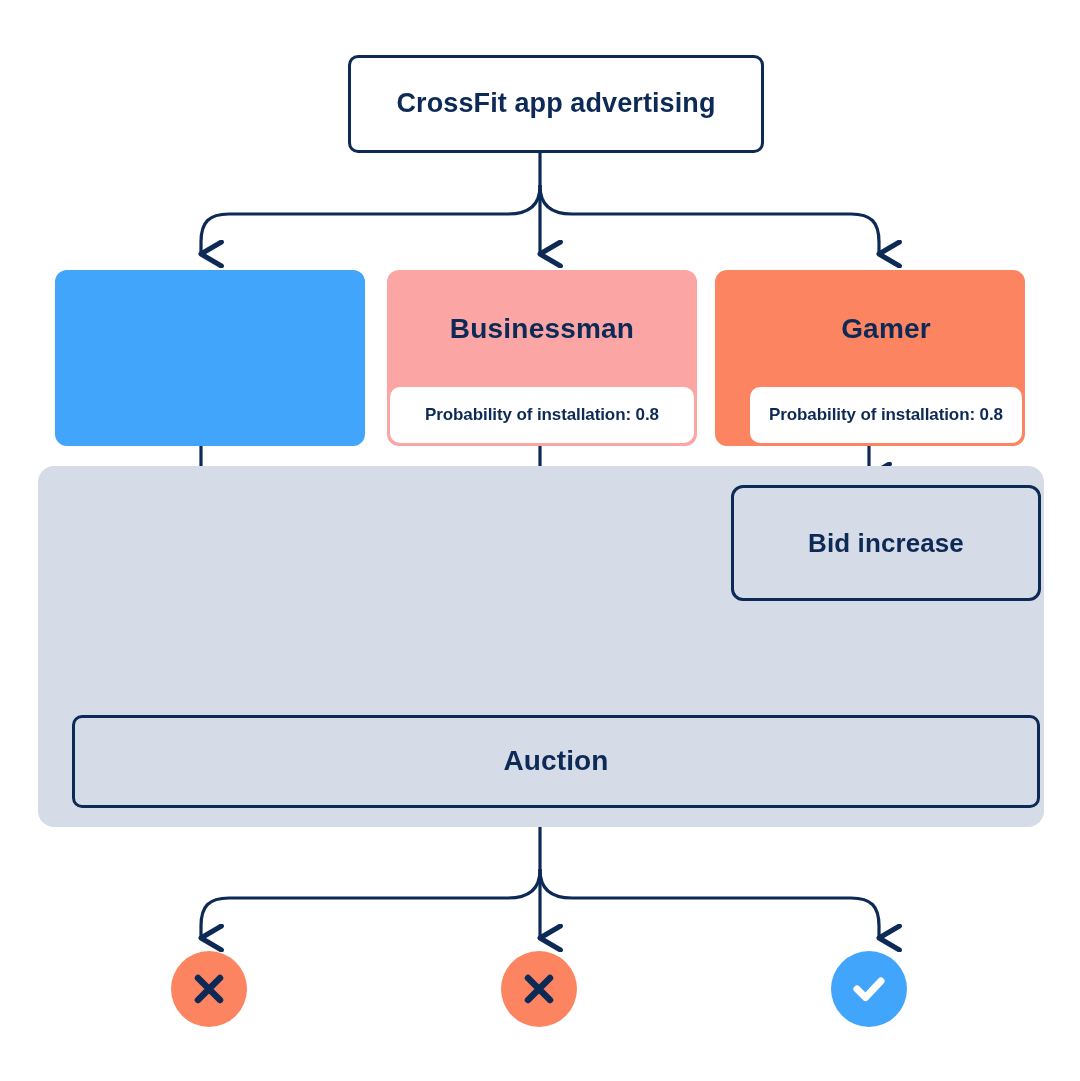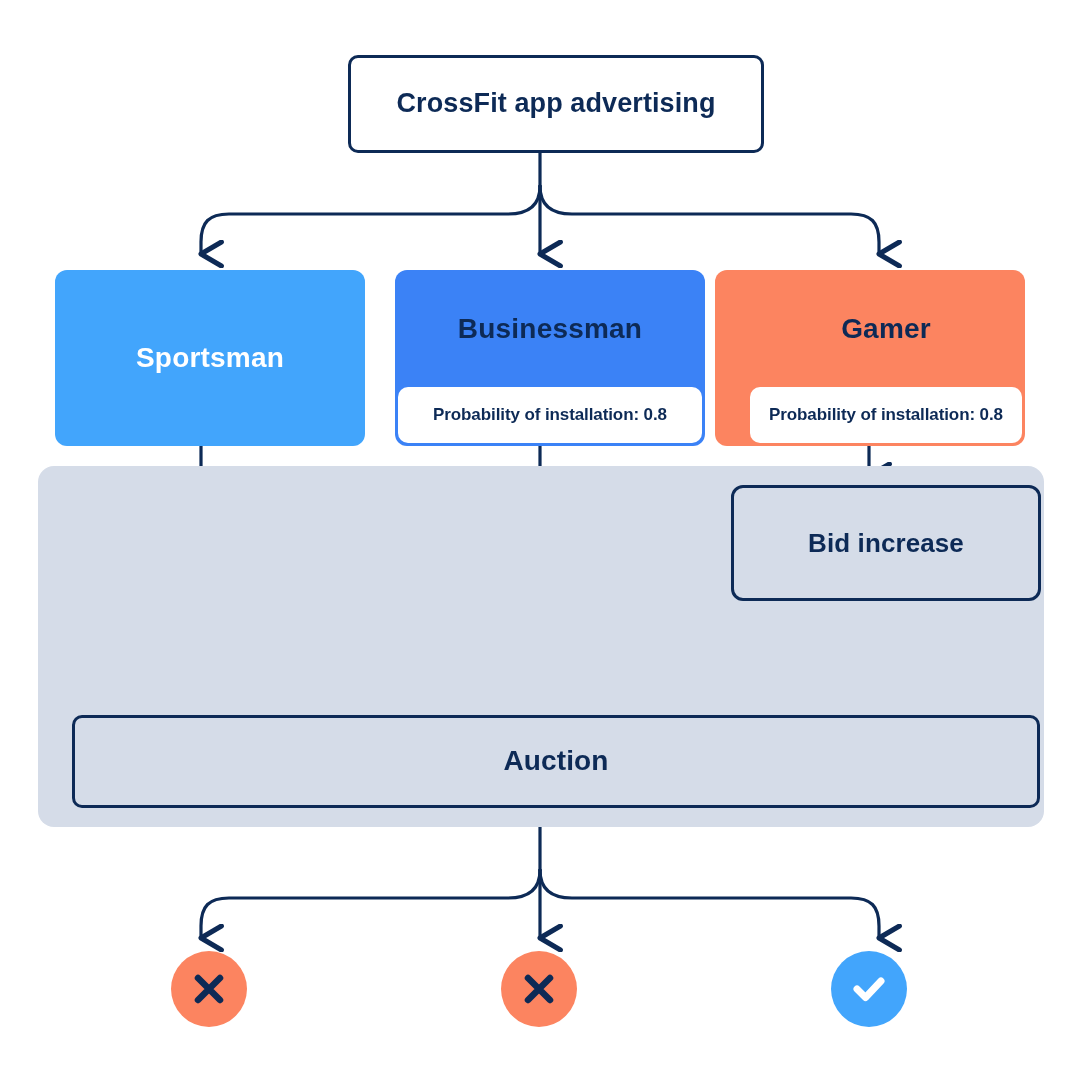--- a/index.html
+++ b/index.html
@@ -119,21 +119,21 @@
     align-items: center;
     justify-content: center;
     color: #0d2a56;
     font-size: 17px;
     font-weight: 700;
     letter-spacing: -0.1px;
     white-space: nowrap;
   }
   #card-sportsman { left: 55px;  top: 270px; background: #42a5fc; }
   #card-sportsman .card-head { color: #ffffff; }
-  #card-businessman { left: 395px; top: 270px; background: #3b82f6; }
+  #card-businessman { left: 387px; top: 270px; background: #fca5a5; }
   #card-businessman .card-head { color: #0d2a56; }
   #card-gamer { left: 715px; top: 270px; background: #fc8460; padding-left: 32px; }
   #card-gamer .card-head { color: #0d2a56; }
 
   
   .result {
     position: absolute;
     width: 76px;
     height: 76px;
     border-radius: 50%;
@@ -194,21 +194,20 @@
     </g>
   </svg>
 
   <div class="panel"></div>
 
   <div class="node" id="root-node">
     <span class="node-title">CrossFit app advertising</span>
   </div>
 
   <div class="card" id="card-sportsman">
-    <div class="card-head">Sportsman</div>
   </div>
 
   <div class="card" id="card-businessman">
     <div class="card-head">Businessman</div>
     <div class="card-foot">Probability of installation: 0.8</div>
   </div>
 
   <div class="card" id="card-gamer">
     <div class="card-head">Gamer</div>
     <div class="card-foot">Probability of installation: 0.8</div>

